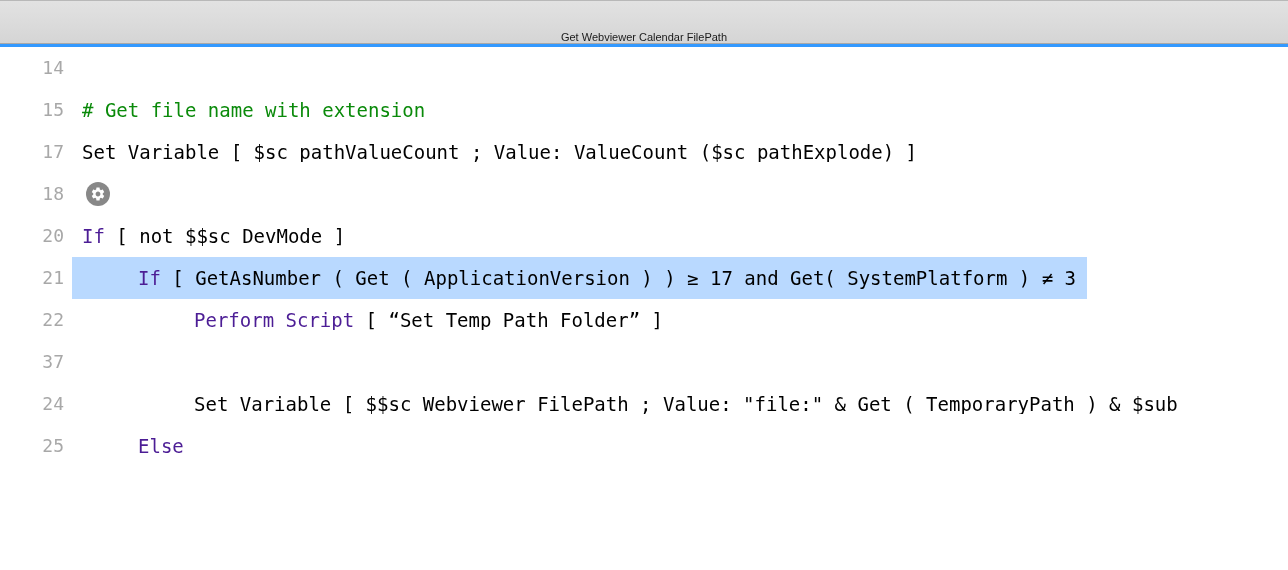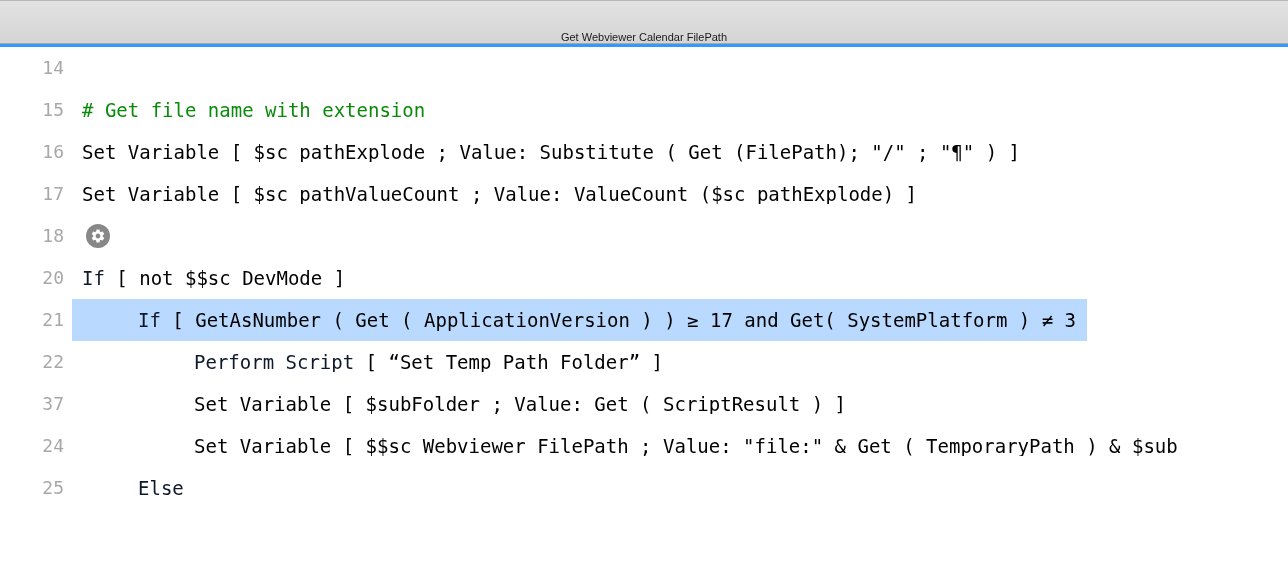--- a/index.html
+++ b/index.html
@@ -50,21 +50,21 @@
       flex-shrink: 0;
       user-select: none;
     }
     .code {
       flex: 1;
       padding-left: 10px;
       color: #000;
       overflow: hidden;
     }
     .comment { color: #0a8a0a; }
-    .keyword { color: #0f172a; }
+    .keyword { color: #4c1d95; }
     .highlight-bg {
       background: #b9d9ff;
     }
     .gear-icon {
       display: inline-flex;
       align-items: center;
       justify-content: center;
       width: 24px;
       height: 24px;
       background: #888;
@@ -82,24 +82,23 @@
 <body>
 
 <div class="titlebar">
   <span>Get Webviewer Calendar FilePath</span>
 </div>
 <div class="accent-line"></div>
 
 <div class="editor" id="editor-root">
     <div class="line"><div class="gutter">14</div><div class="code"><span class="pad0"></span></div></div>
     <div class="line"><div class="gutter">15</div><div class="code"><span class="pad0"></span><span class="comment"># Get file name with extension</span></div></div>
-    <div class="line"><div class="gutter">16</div><div class="code"><span class="pad0"></span><span class="">Set Variable [ $sc_pathExplode ; Value: Substitute ( Get (FilePath); "/" ; "¶" ) ]</span></div></div>
     <div class="line"><div class="gutter">17</div><div class="code"><span class="pad0"></span><span class="">Set Variable [ $sc_pathValueCount ; Value: ValueCount ($sc_pathExplode) ]</span></div></div>
     <div class="line"><div class="gutter">18</div><div class="code"><span class="pad0"></span><span class="gear-icon"><svg viewBox="0 0 24 24" fill="white">
             <path d="M19.14,12.94c0.04-0.3,0.06-0.61,0.06-0.94c0-0.32-0.02-0.64-0.07-0.94l2.03-1.58c0.18-0.14,0.23-0.41,0.12-0.61 l-1.92-3.32c-0.12-0.22-0.37-0.29-0.59-0.22l-2.39,0.96c-0.5-0.38-1.03-0.7-1.62-0.94L14.4,2.81c-0.04-0.24-0.24-0.41-0.48-0.41 h-3.84c-0.24,0-0.43,0.17-0.47,0.41L9.25,5.35C8.66,5.59,8.12,5.92,7.63,6.29L5.24,5.33c-0.22-0.08-0.47,0-0.59,0.22L2.74,8.87 C2.62,9.08,2.66,9.34,2.86,9.48l2.03,1.58C4.84,11.36,4.8,11.69,4.8,12s0.02,0.64,0.07,0.94l-2.03,1.58 c-0.18,0.14-0.23,0.41-0.12,0.61l1.92,3.32c0.12,0.22,0.37,0.29,0.59,0.22l2.39-0.96c0.5,0.38,1.03,0.7,1.62,0.94l0.36,2.54 c0.05,0.24,0.24,0.41,0.48,0.41h3.84c0.24,0,0.44-0.17,0.47-0.41l0.36-2.54c0.59-0.24,1.13-0.56,1.62-0.94l2.39,0.96 c0.22,0.08,0.47,0,0.59-0.22l1.92-3.32c0.12-0.22,0.07-0.47-0.12-0.61L19.14,12.94z M12,15.6c-1.98,0-3.6-1.62-3.6-3.6 s1.62-3.6,3.6-3.6s3.6,1.62,3.6,3.6S13.98,15.6,12,15.6z"></path>
           </svg></span></div></div>
     <div class="line"><div class="gutter">20</div><div class="code"><span class="pad0"></span><span class="keyword">If</span><span class=""> [ not $$sc_DevMode ]</span></div></div>
     <div class="line"><div class="gutter">21</div><div class="code" style="padding-left: 0px;"><span class="highlight-bg" style="display: inline-block; padding-left: 10px; height: 42px; line-height: 42px;"><span class="pad1"></span><span class="keyword">If</span><span class=""> [ </span><span class="">GetAsNumber ( Get ( ApplicationVersion ) ) ≥ 17 and Get( SystemPlatform ) ≠ 3 </span></span></div></div>
     <div class="line"><div class="gutter">22</div><div class="code"><span class="pad2"></span><span class="keyword">Perform Script</span><span class=""> [ “Set Temp Path Folder” ]</span></div></div>
-    <div class="line"><div class="gutter">37</div><div class="code"><span class="pad2"></span><span class="">Set Variable [ $subFolder ; Value: Get ( ScriptResult ) ]</span></div></div>
+    <div class="line"><div class="gutter">37</div></div>
     <div class="line"><div class="gutter">24</div><div class="code"><span class="pad2"></span><span class="">Set Variable [ $$sc_Webviewer_FilePath ; Value: "file:" &amp; Get ( TemporaryPath ) &amp; $sub</span></div></div>
     <div class="line"><div class="gutter">25</div><div class="code"><span class="pad1"></span><span class="keyword">Else</span></div></div>
   </div>
 
 </body></html>

